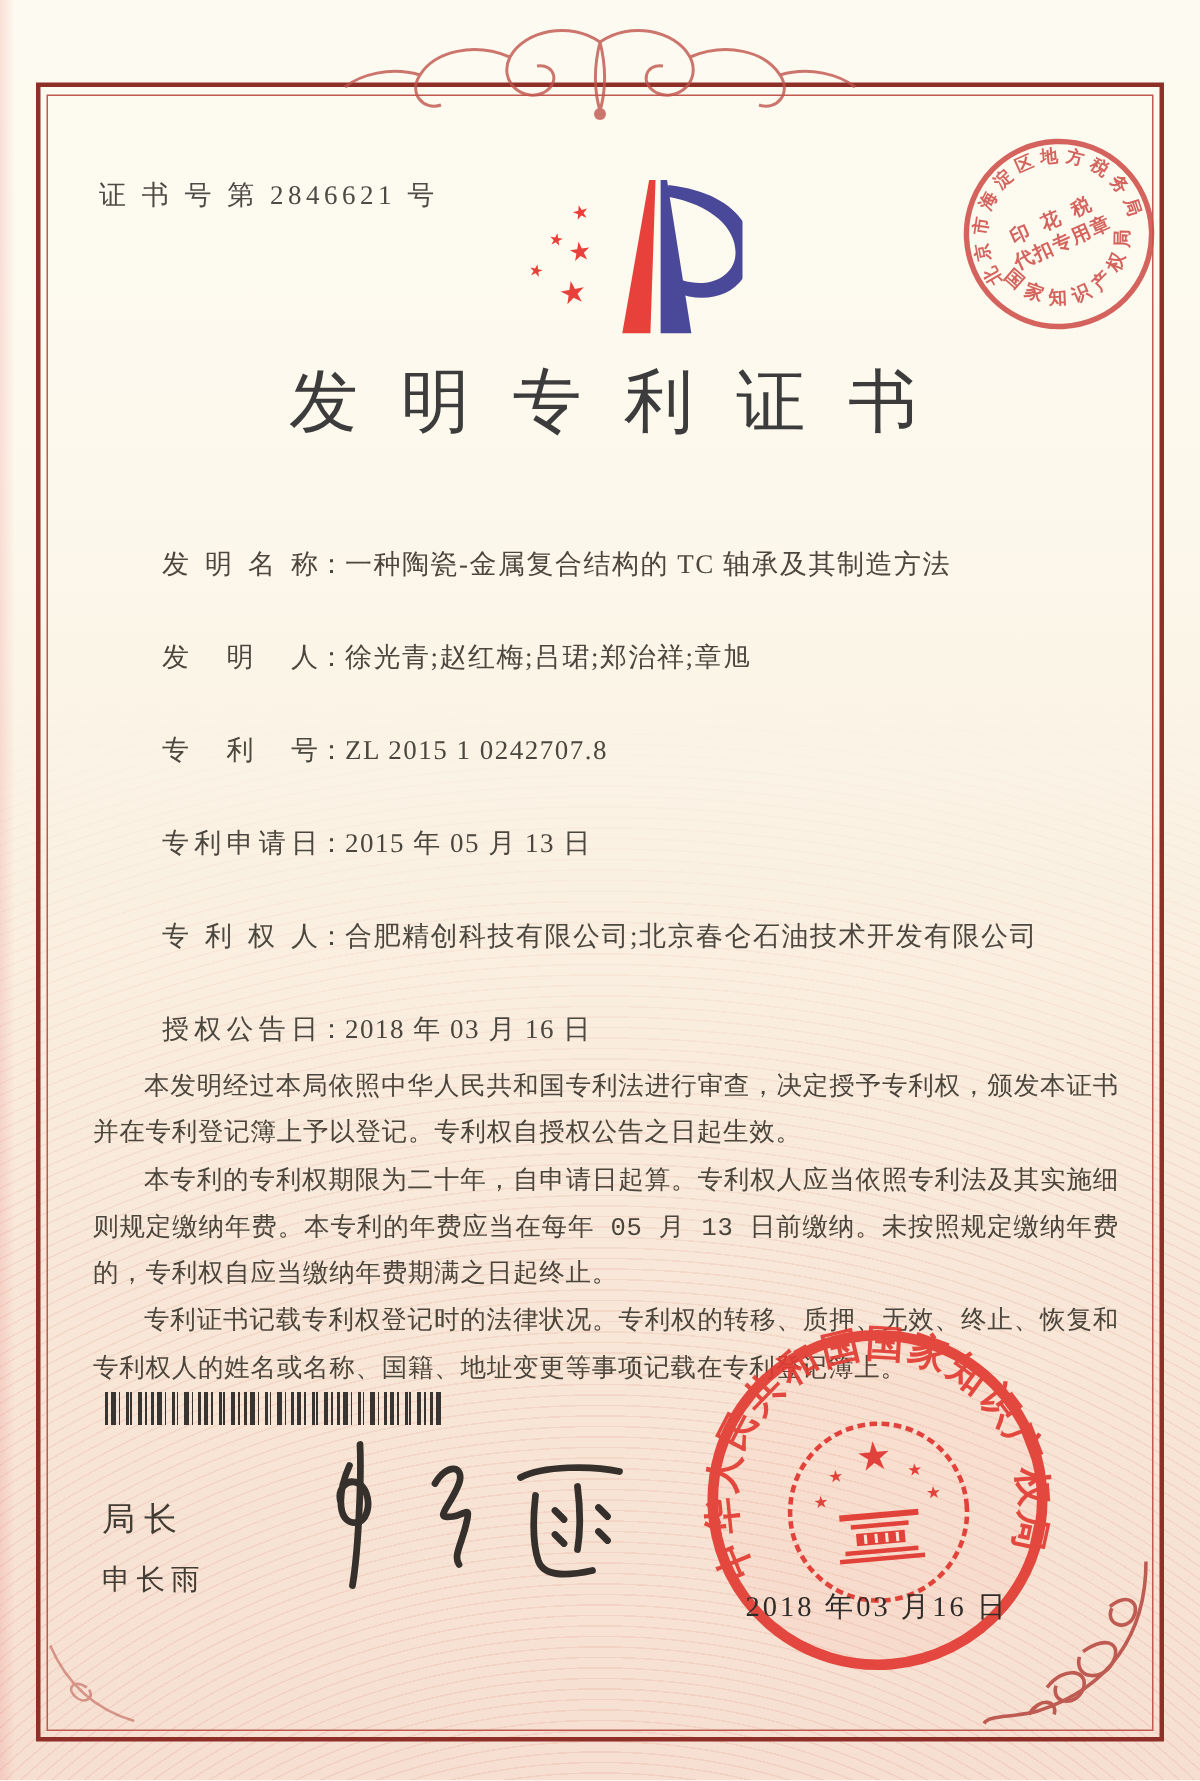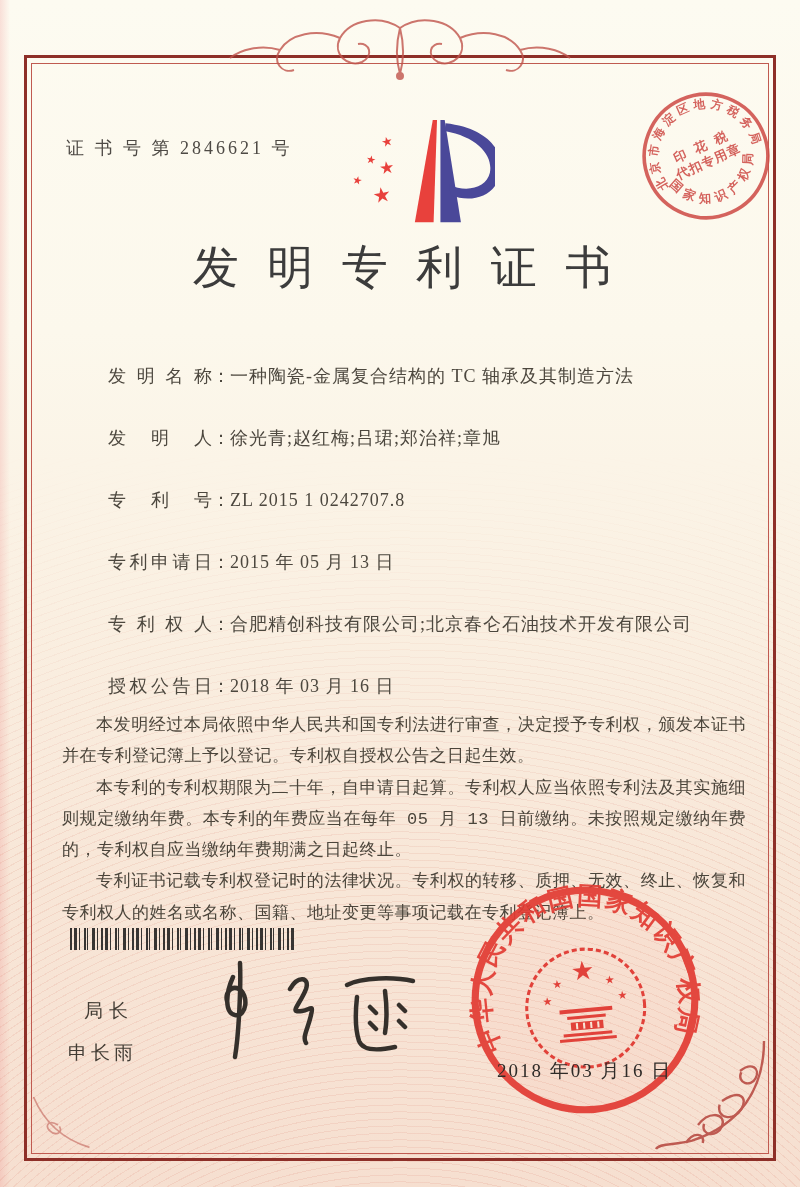--- a/index.html
+++ b/index.html
@@ -9,39 +9,39 @@
     font-family:"Liberation Serif","DejaVu Serif",serif;
   }
   .edge-tint{position:absolute;left:0;top:0;bottom:0;width:10px;
     background:linear-gradient(90deg,rgba(236,140,140,.25),rgba(236,140,140,0));pointer-events:none;}
   .guilloche{position:absolute;inset:0;
     background:repeating-radial-gradient(circle at 50% 135%,rgba(214,110,92,.12) 0 1px,rgba(0,0,0,0) 1px 7px);
     -webkit-mask-image:linear-gradient(180deg,transparent 0%,transparent 38%,#000 72%);
     mask-image:linear-gradient(180deg,transparent 0%,transparent 38%,#000 72%);}
   .frame-outer{position:absolute;left:24px;right:24px;top:55px;bottom:26px;border:3px solid #8e2f28;}
   .frame-inner{position:absolute;left:31px;right:31px;top:63px;bottom:33px;border:1px solid #c05a50;}
-  .cert-no{position:absolute;left:66px;top:136px;font-size:18px;letter-spacing:3px;color:#4e4a45;}
+  .cert-no{position:absolute;left:66px;top:118px;font-size:18px;letter-spacing:3px;color:#4e4a45;}
   .logo{position:absolute;left:333px;top:93px;width:162px;height:134px;}
   .title{position:absolute;left:4px;right:0;top:237px;text-align:center;font-size:46px;color:#3c3c3c;
     letter-spacing:.62em;text-indent:.62em;font-weight:400;}
   .fields{position:absolute;left:68px;right:56px;top:364px;font-size:18px;color:#4c473e;}
   .frow{margin-bottom:38px;line-height:24px;}
   .flabel{display:inline-block;width:104px;text-align:justify;text-align-last:justify;vertical-align:top;margin-left:40px;}
   .fcolon{display:inline-block;vertical-align:top;}
   .fvalue{letter-spacing:1px;text-align:center;}
   .paras{position:absolute;left:62px;right:54px;top:710px;font-size:17px;line-height:1.84;
     color:#4b453b;text-align:justify;letter-spacing:.5px;font-family:Liberation Mono, monospace;}
   .paras p{margin:0;text-indent:2em;}
   .barcode{position:absolute;left:70px;top:928px;width:224px;height:22px;opacity:.85;
     background-image:repeating-linear-gradient(90deg,
       #161616 0 2px,transparent 2px 4px,#161616 4px 7px,transparent 7px 9px,
       #161616 9px 10px,transparent 10px 14px,#161616 14px 16px,transparent 16px 17px,
       #161616 17px 18px,transparent 18px 22px,#161616 22px 25px,transparent 25px 27px,
       #161616 27px 28px,transparent 28px 31px);}
-  .sig-title{position:absolute;left:84px;top:998px;font-size:19px;letter-spacing:6px;color:#423c34;}
+  .sig-title{position:absolute;left:68px;top:998px;font-size:22px;letter-spacing:6px;color:#423c34;}
   .sig-name{position:absolute;left:68px;top:1040px;font-size:19px;letter-spacing:4px;color:#423c34;}
   .signature{position:absolute;left:195px;top:955px;width:250px;height:115px;}
   .big-seal{position:absolute;left:463px;top:878px;width:244px;height:244px;opacity:.92;}
   .issue-date{position:absolute;left:497px;top:1058px;font-size:19px;letter-spacing:2px;color:#2f2b28;}
   .tax-seal{position:absolute;left:634px;top:84px;width:144px;height:144px;opacity:.88;}
   .orn-top{position:absolute;left:220px;top:10px;width:360px;height:76px;}
   .orn-br{position:absolute;right:30px;bottom:32px;width:120px;height:120px;}
   .orn-bl{position:absolute;left:30px;bottom:34px;width:70px;height:70px;transform:scaleX(-1);opacity:.6;}
 </style>
 </head>

